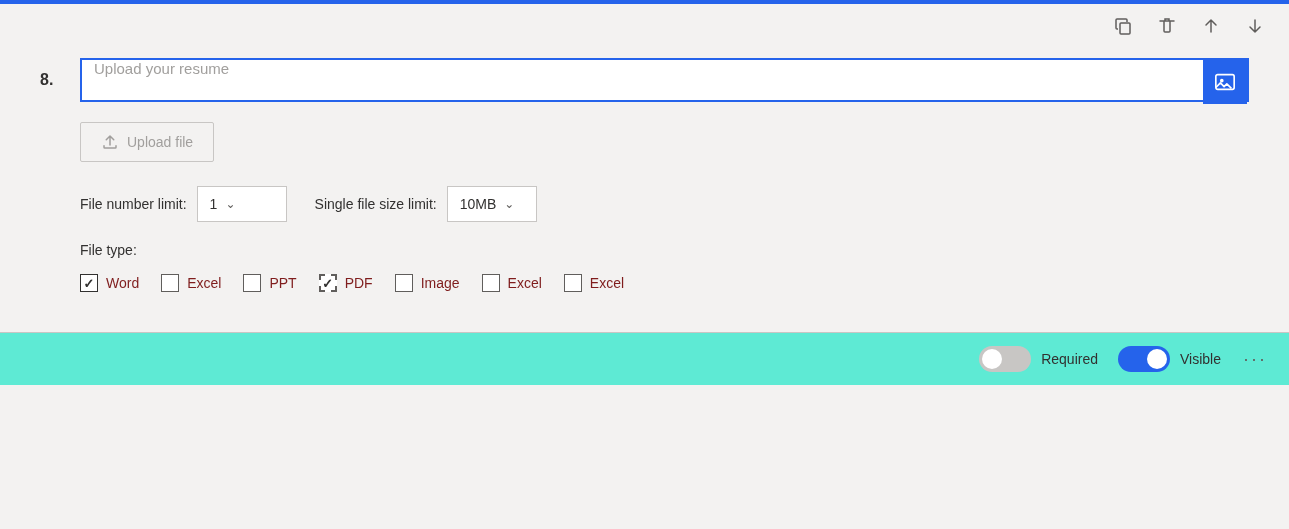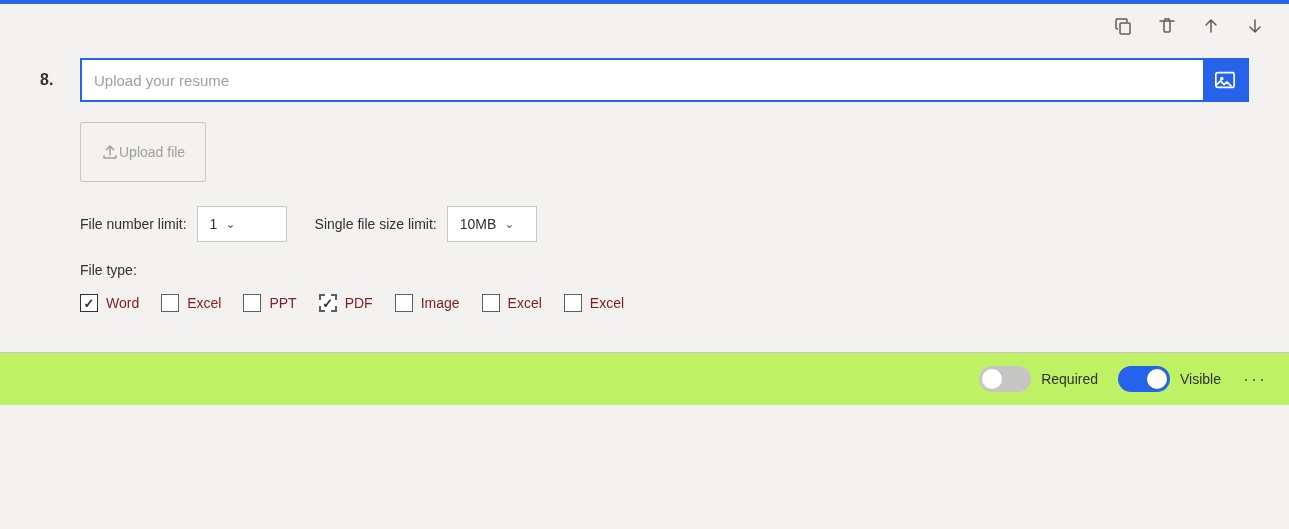--- a/index.html
+++ b/index.html
@@ -53,21 +53,21 @@
     .question-number {
       font-size: 16px;
       font-weight: 600;
       color: #323130;
       min-width: 28px;
     }
 
     .question-input-wrapper {
       flex: 1;
       display: flex;
-      align-items: center;
+      align-items: flex-start;
       border: 2px solid #2563eb;
       background: #ffffff;
       height: 44px;
     }
 
     .question-input {
       flex: 1;
       border: none;
       outline: none;
       font-size: 15px;
@@ -98,29 +98,29 @@
     }
 
     .upload-section {
       margin-bottom: 24px;
       padding-left: 40px;
     }
 
     .upload-btn {
       display: flex;
       align-items: center;
-      gap: 0;
+      gap: 8px;
       padding: 8px 20px;
       border: 1px solid #c8c6c4;
       background: #f3f2f1;
       cursor: pointer;
       color: #a19f9d;
       font-size: 14px;
       border-radius: 2px;
-      height: 60px;
+      height: 40px;
     }
 
     .upload-btn svg {
       width: 18px;
       height: 18px;
       fill: #a19f9d;
     }
 
     .settings-section {
       padding-left: 40px;
@@ -221,21 +221,21 @@
       background: #c8c6c4;
       margin: 20px 0 0 0;
     }
 
     .footer {
       display: flex;
       justify-content: flex-end;
       align-items: center;
       padding: 12px 20px;
       gap: 20px;
-      background: #bef264;
+      background: #5eead4;
     }
 
     .toggle-group {
       display: flex;
       align-items: center;
       gap: 10px;
     }
 
     .toggle-label {
       font-size: 14px;

